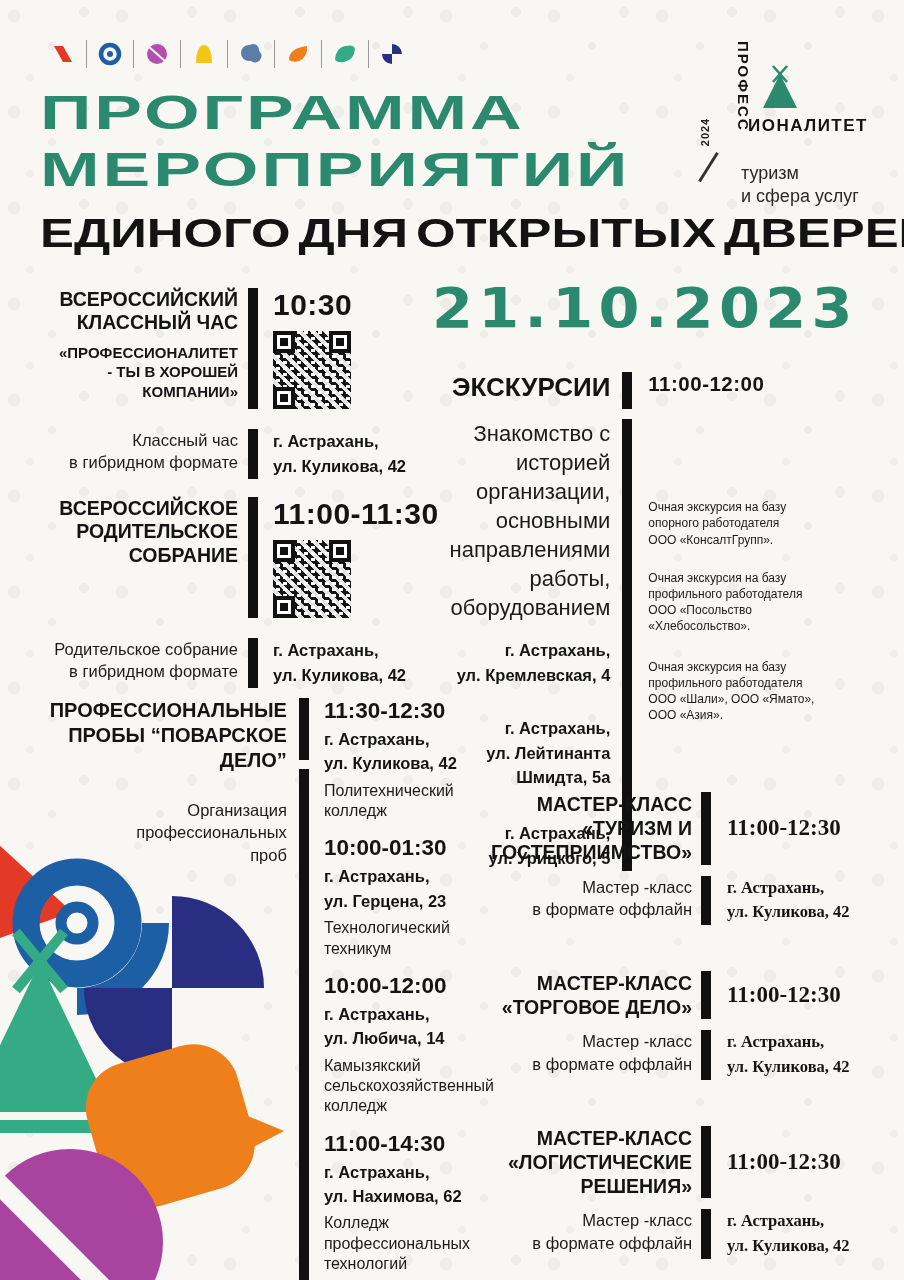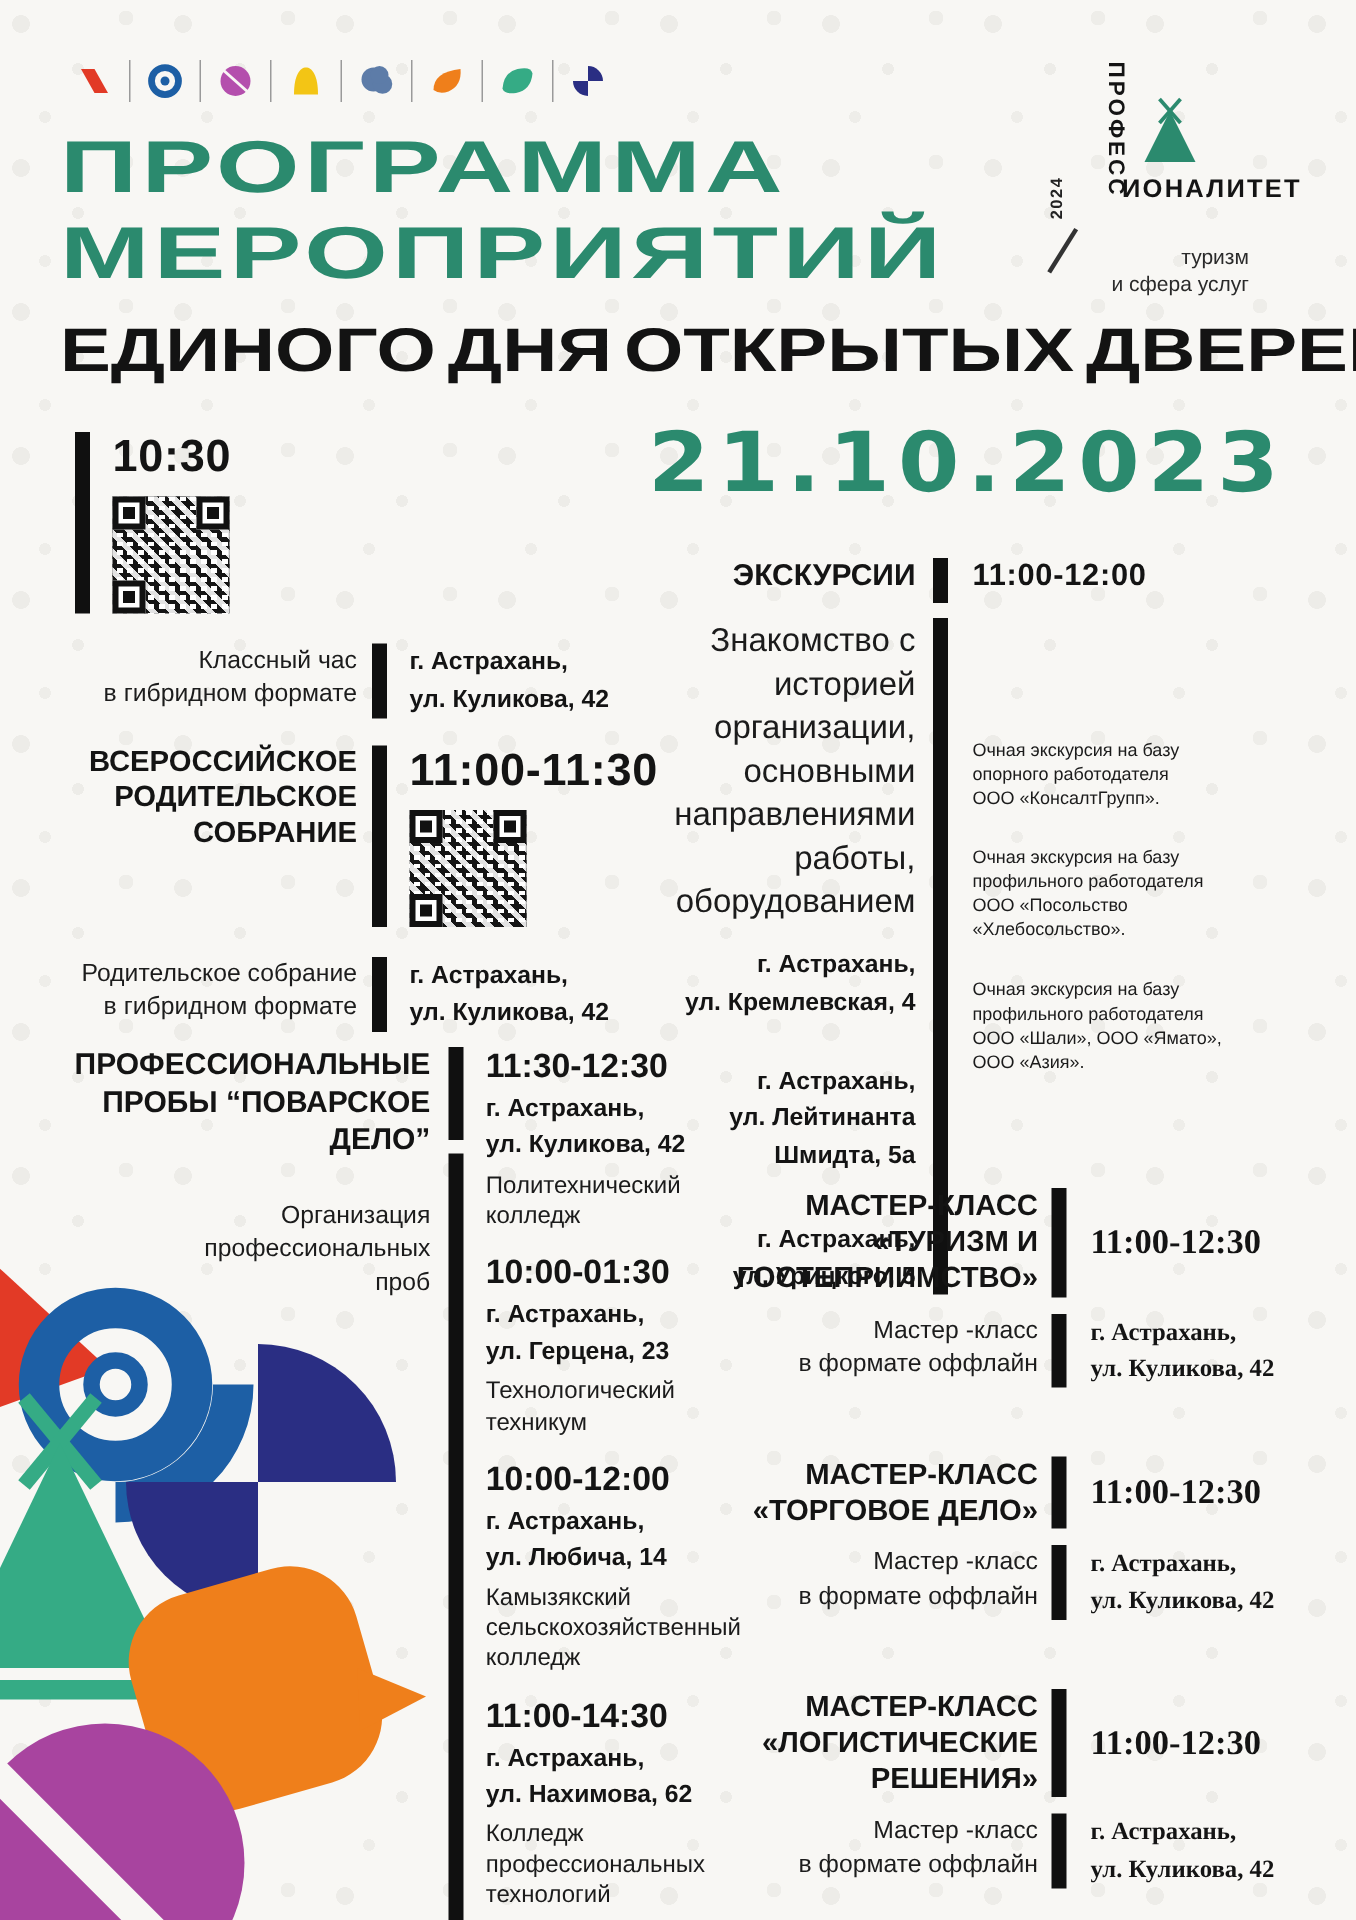--- a/index.html
+++ b/index.html
@@ -24,21 +24,21 @@
 
   
   .logo{position:absolute;left:695px;top:38px;width:200px;height:170px;}
   .logo-vert{position:absolute;left:57px;top:3px;font-size:15px;font-weight:800;letter-spacing:2px;
     transform:rotate(90deg);transform-origin:left top;color:#141414;}
   .logo-tent{position:absolute;left:64px;top:26px;}
   .logo-horiz{position:absolute;left:53px;top:78px;font-size:17px;font-weight:800;letter-spacing:1.5px;color:#141414;}
   .logo-year{position:absolute;left:-4px;top:88px;font-size:11px;font-weight:700;letter-spacing:1px;
     transform:rotate(-90deg);color:#222;}
   .logo-slash{position:absolute;left:12px;top:112px;width:2.5px;height:34px;background:#333;transform:rotate(32deg);}
-  .logo-tagline{position:absolute;left:46px;top:124px;font-size:14px;line-height:1.3;color:#2a2a2a;text-align:right;}
+  .logo-tagline{position:absolute;left:46px;top:124px;font-size:18px;line-height:1.3;color:#2a2a2a;}
 
   
   .title{position:absolute;left:40px;top:84px;margin:0;font-size:49px;line-height:57px;font-weight:900;
     color:#2b8a6e;letter-spacing:2px;transform:scaleX(1.46);transform-origin:left top;}
   .subtitle{position:absolute;left:40px;top:210px;font-size:41px;font-weight:900;color:#131313;
     letter-spacing:0;word-spacing:-5px;transform:scaleX(1.24);transform-origin:left top;}
   .date{position:absolute;left:432px;top:276px;font-size:55px;font-weight:800;color:#2b8a6e;
     font-family:"DejaVu Sans",sans-serif;letter-spacing:5px;transform:scaleX(1.07);transform-origin:left top;}
 
   
@@ -68,21 +68,21 @@
       repeating-linear-gradient(90deg, #151515 0 3px, #fff 3px 7px);}
   .qr i{position:absolute;width:14px;height:14px;border:4px solid #111;background:#fff;}
   .qr i::before{content:"";position:absolute;inset:3px;background:#111;}
   .qr .tl{top:0;left:0;} .qr .tr{top:0;right:0;} .qr .bl{bottom:0;left:0;}
 
   
   #block-excursions{left:430px;top:372px;width:468px;}
   #block-excursions .lcol{width:182px;}
   #block-excursions .vbar{margin-left:12px;}
   #block-excursions .rcol{padding-left:16px;width:252px;}
-  .exc-head .h1b{font-size:20px;padding-bottom:6px;}
+  .exc-head .h1b{font-size:26px;padding-bottom:6px;}
   .exc-head .time{font-size:20.5px;align-self:flex-start;}
   .exc-body{margin-top:10px;}
   .exc-desc{font-size:22px;line-height:1.32;color:#1b1b1b;}
   .exc-addr{font-weight:800;font-size:16.5px;line-height:1.5;margin-top:16px;}
   .exc-addr.a2{margin-top:28px;}
   .exc-addr.a3{margin-top:31px;}
   .exc-detail{font-size:12px;line-height:1.35;color:#1b1b1b;}
   .exc-detail.d1{margin-top:80px;}
   .exc-detail.d2{margin-top:22px;}
   .exc-detail.d3{margin-top:24px;}
@@ -189,20 +189,27 @@
 и сфера услуг</div>
   </div>
 
   <h1 class="title pre">ПРОГРАММА
 МЕРОПРИЯТИЙ</h1>
   <div class="subtitle">ЕДИНОГО ДНЯ ОТКРЫТЫХ ДВЕРЕЙ</div>
   <div class="date">21.10.2023</div>
 
   <section class="abs evt" id="block-class-hour">
     <div class="row">
+      <div class="lcol">
+        <div class="h1b pre">ВСЕРОССИЙСКИЙ
+КЛАССНЫЙ ЧАС</div>
+        <div class="h2b pre">«ПРОФЕССИОНАЛИТЕТ
+- ТЫ В ХОРОШЕЙ
+КОМПАНИИ»</div>
+      </div>
       <div class="vbar"></div>
       <div class="rcol">
         <div class="time">10:30</div>
         <div class="qr">
             <i class="tl"></i>
             <i class="tr"></i>
             <i class="bl"></i>
           </div>
       </div>
     </div>

